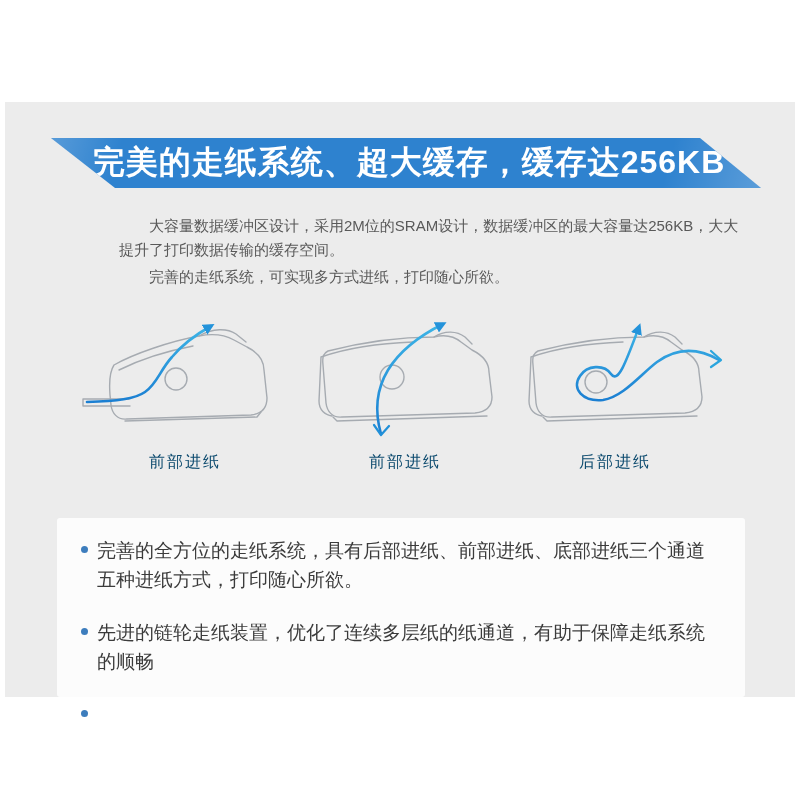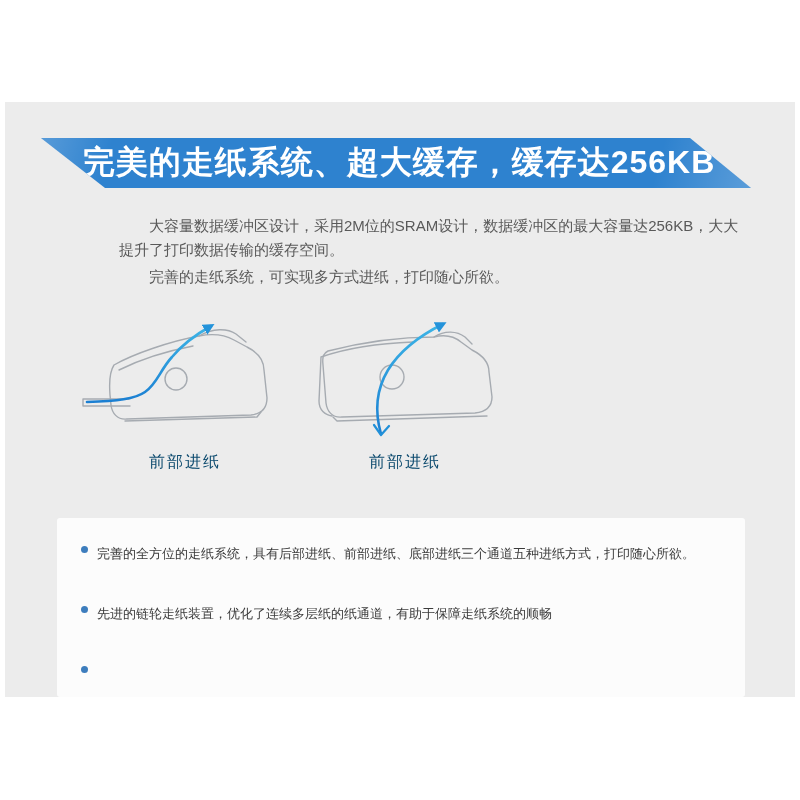--- a/index.html
+++ b/index.html
@@ -10,21 +10,21 @@
     font-family:"Liberation Sans","DejaVu Sans",sans-serif;
     position:relative;
     overflow:hidden;
   }
   .card {
     position:absolute; left:5px; top:102px; width:790px; height:595px;
     background:#ececec;
   }
   
   .banner {
-    position:absolute; left:36px; top:36px; width:712px; height:50px;
+    position:absolute; left:46px; top:36px; width:712px; height:50px;
     background:#2e82cf;
     background-image:linear-gradient(105deg, rgba(255,255,255,.20) 0%, rgba(255,255,255,0) 10%, rgba(255,255,255,0) 86%, rgba(255,255,255,.22) 100%);
     clip-path:polygon(0 0, 649px 0, 710px 100%, 64px 100%);
     display:flex; align-items:center; justify-content:center;
   }
   .banner h1 {
     color:#ffffff; font-size:32px; font-weight:bold; letter-spacing:1px;
     white-space:nowrap; transform:translateX(2px);
   }
   
@@ -45,21 +45,21 @@
   }
   
   .panel {
     position:absolute; left:52px; top:416px; width:688px; height:179px;
     background:#fcfcfc; border-radius:3px;
     padding:18px 26px 0 24px;
   }
   .panel ul { list-style:none; }
   .panel li {
     position:relative; padding-left:16px; margin-bottom:24px;
-    color:#3b3b3b; font-size:13px; line-height:36px;
+    color:#3b3b3b; font-size:19px; line-height:29px;
   }
   .panel li .dot {
     position:absolute; left:0; top:10px; width:7px; height:7px;
     border-radius:50%; background:#3d7dbd;
   }
 </style>
 </head>
 <body>
 
 <svg width="0" height="0" style="position:absolute" aria-hidden="true">
@@ -108,20 +108,34 @@
         <path d="M139,24 C150,17 162,18 170,24 L177,31"></path>
         <circle cx="97" cy="64" r="12"></circle>
         <path d="M42,108 L192,103 M42,108 L38,104"></path>
       </g>
       <path d="M86,121 C80,100 81,77 93,57 C104,39 124,23 148,11" stroke="url(#flowGrad)" stroke-width="2.6" fill="none" stroke-linecap="round" marker-end="url(#arrowHead)"></path>
       <path d="M79,112 L86,122 L94,113" stroke="#2190d8" stroke-width="2.2" fill="none" stroke-linecap="round" stroke-linejoin="round"></path>
     </svg>
     <div class="cap">前部进纸</div>
   </div>
 
+  <div class="figure f3">
+    <svg width="220" height="135" viewBox="0 0 220 135">
+      <g stroke="#a6abb1" stroke-width="1.4" fill="none" stroke-linecap="round" stroke-linejoin="round">
+        <path d="M33,38 C72,28 112,24 139,24 C151,21 160,24 166,29 L177,37 C189,43 194,51 194,59 L197,84 C197,95 189,99 180,100 L47,104 C37,105 32,98 31,90 L28,52 C27,43 29,40 33,38 Z"></path>
+        <path d="M26,44 L24,88 C24,97 30,102 37,103 M26,44 C55,34 90,30 118,29"></path>
+        <path d="M139,24 C150,17 162,18 170,24 L177,31"></path>
+        <circle cx="91" cy="69" r="11"></circle>
+        <path d="M42,108 L192,103 M42,108 L38,104"></path>
+      </g>
+      <path d="M214,47 C190,33 170,36 152,49 C136,61 118,84 98,87 C78,89 66,76 75,63 C82,52 99,51 106,61 C113,71 121,49 134,14" stroke="url(#flowGrad)" stroke-width="2.6" fill="none" stroke-linecap="round" marker-end="url(#arrowHead)"></path>
+      <path d="M206,38 L216,47 L206,54" stroke="#2aa5de" stroke-width="2.2" fill="none" stroke-linecap="round" stroke-linejoin="round"></path>
+    </svg>
+    <div class="cap">后部进纸</div>
+  </div>
 
   <div class="panel">
     <ul>
       <li>
         <span class="dot"></span>
         <span>完善的全方位的走纸系统，具有后部进纸、前部进纸、底部进纸三个通道五种进纸方式，打印随心所欲。</span>
       </li>
       <li>
         <span class="dot"></span>
         <span>先进的链轮走纸装置，优化了连续多层纸的纸通道，有助于保障走纸系统的顺畅</span>

